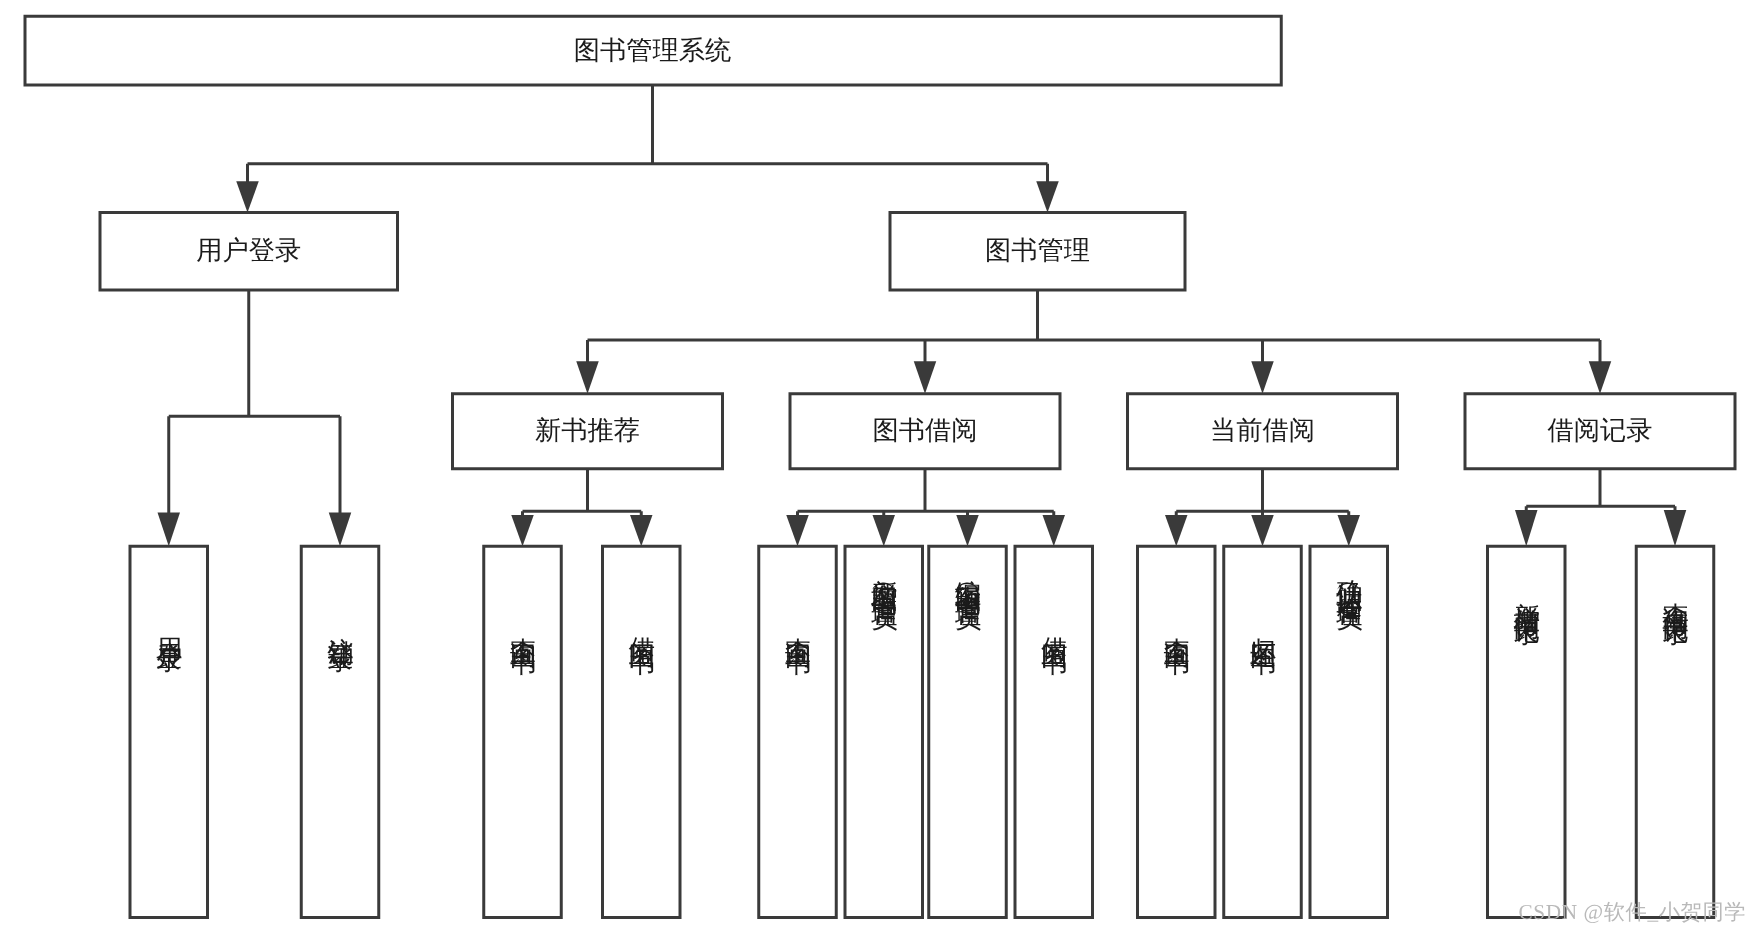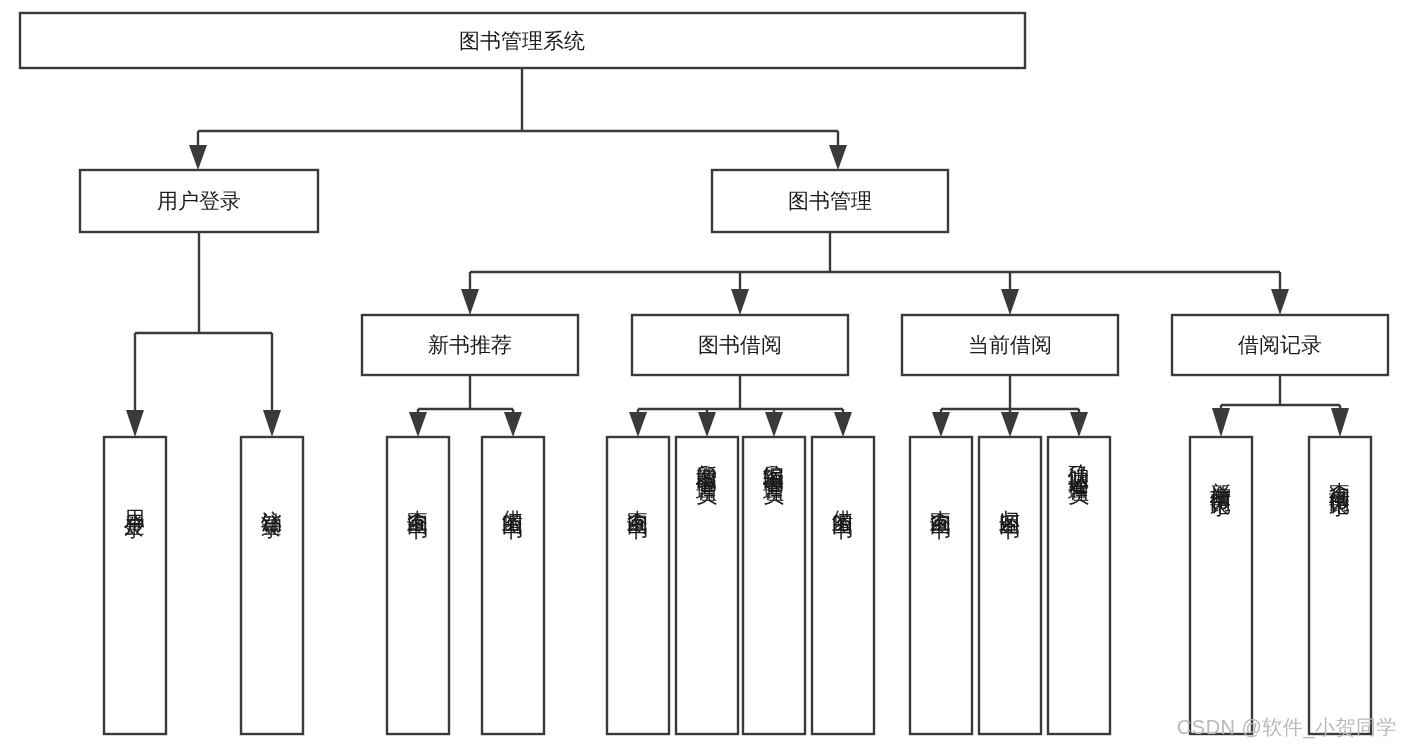--- a/index.html
+++ b/index.html
@@ -61,22 +61,22 @@
     font-size: 21px;
     line-height: 1.0;
     color: #1b1b1b;
     letter-spacing: 3px;
     white-space: nowrap;
   }
   .watermark {
     position: absolute;
     right: 8px;
     bottom: 6px;
-    font-family: Liberation Sans, sans-serif;
-    font-size: 20px;
+    font-family: Liberation Serif, serif;
+    font-size: 17px;
     color: #b9b9b9;
     letter-spacing: 0.5px;
     white-space: nowrap;
   }
 </style>
 </head>
 <body>
 
 <div id="diagram-root">
 

